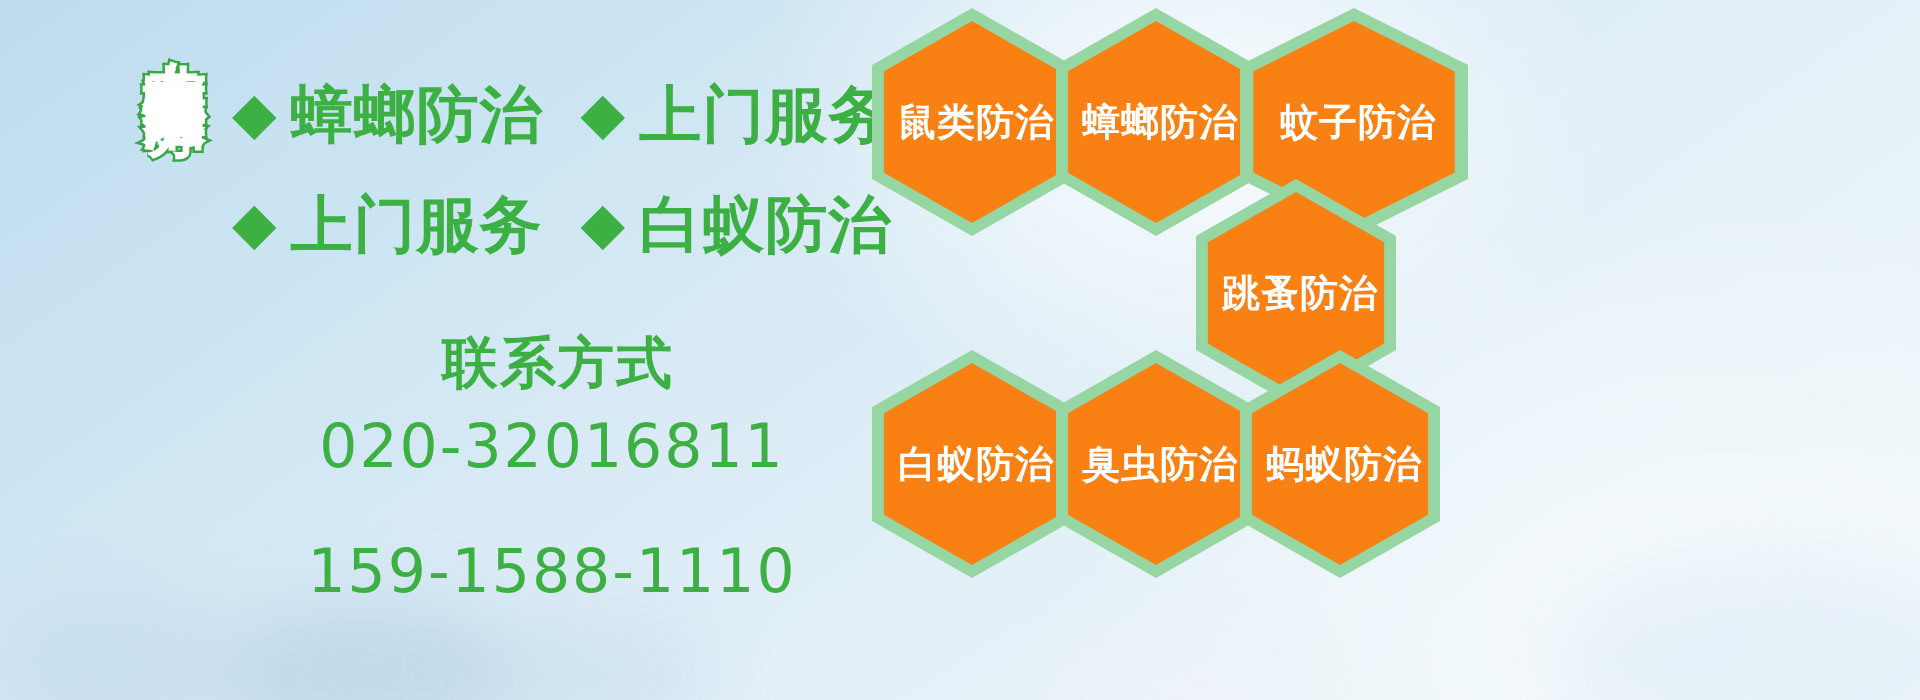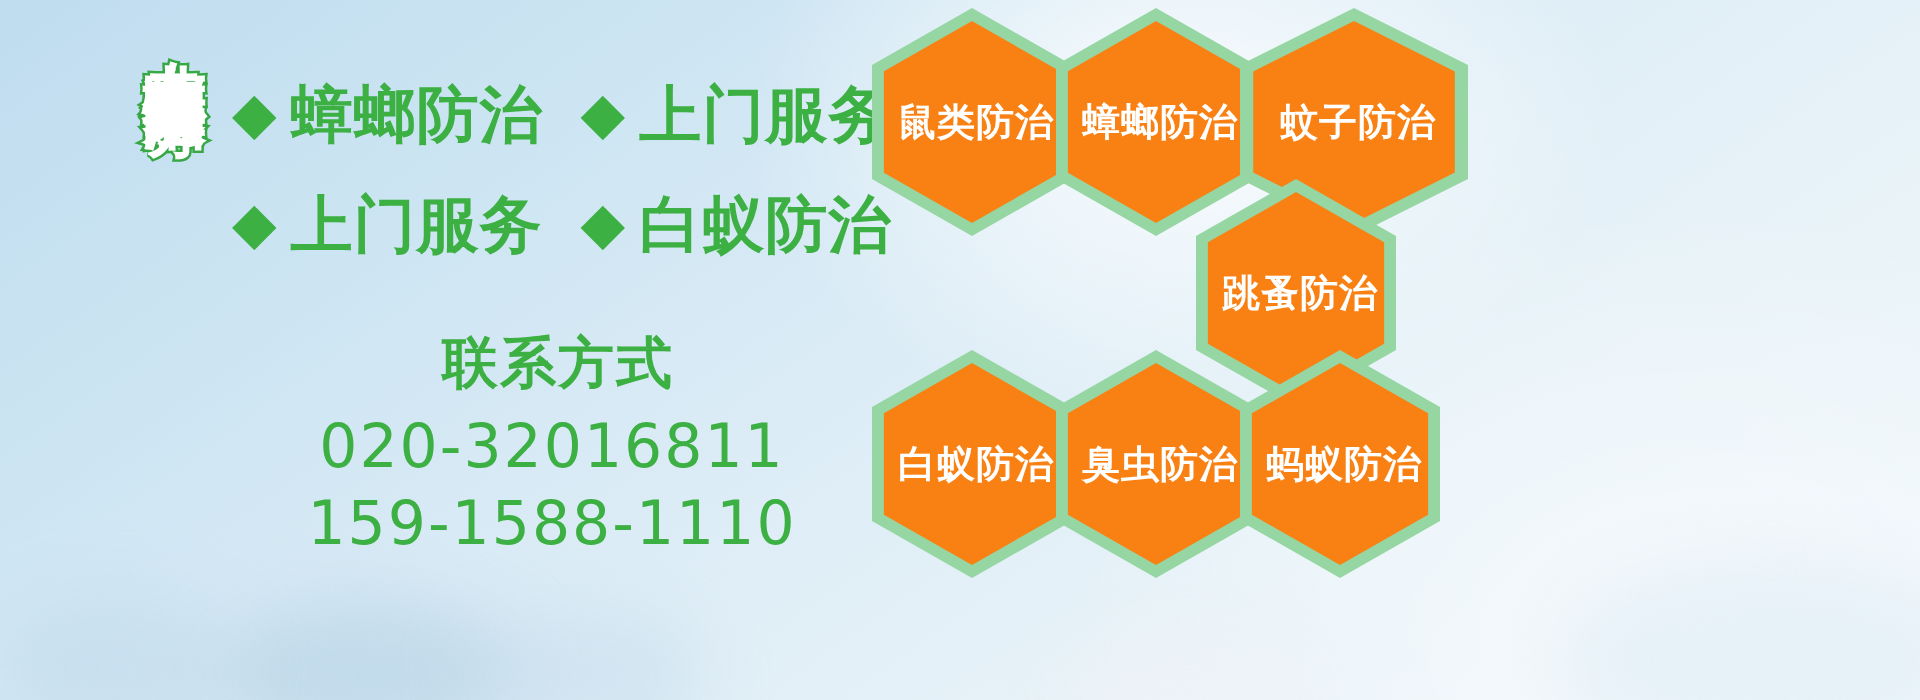--- a/index.html
+++ b/index.html
@@ -103,20 +103,21 @@
     letter-spacing: 2px;
     margin-left: 12px;
   }
   .phone-number {
     color: #3cb043;
     font-size: 60px;
     font-weight: 400;
     line-height: 1.28;
     letter-spacing: 2px;
     font-family: "DejaVu Sans", "Liberation Sans", sans-serif;
+    margin-top: 48px;
   }
   #phone-primary { margin-top: 12px; }
 
   
   #honeycomb {
     position: absolute;
     left: 860px;
     top: 0px;
     width: 620px;
     height: 700px;

